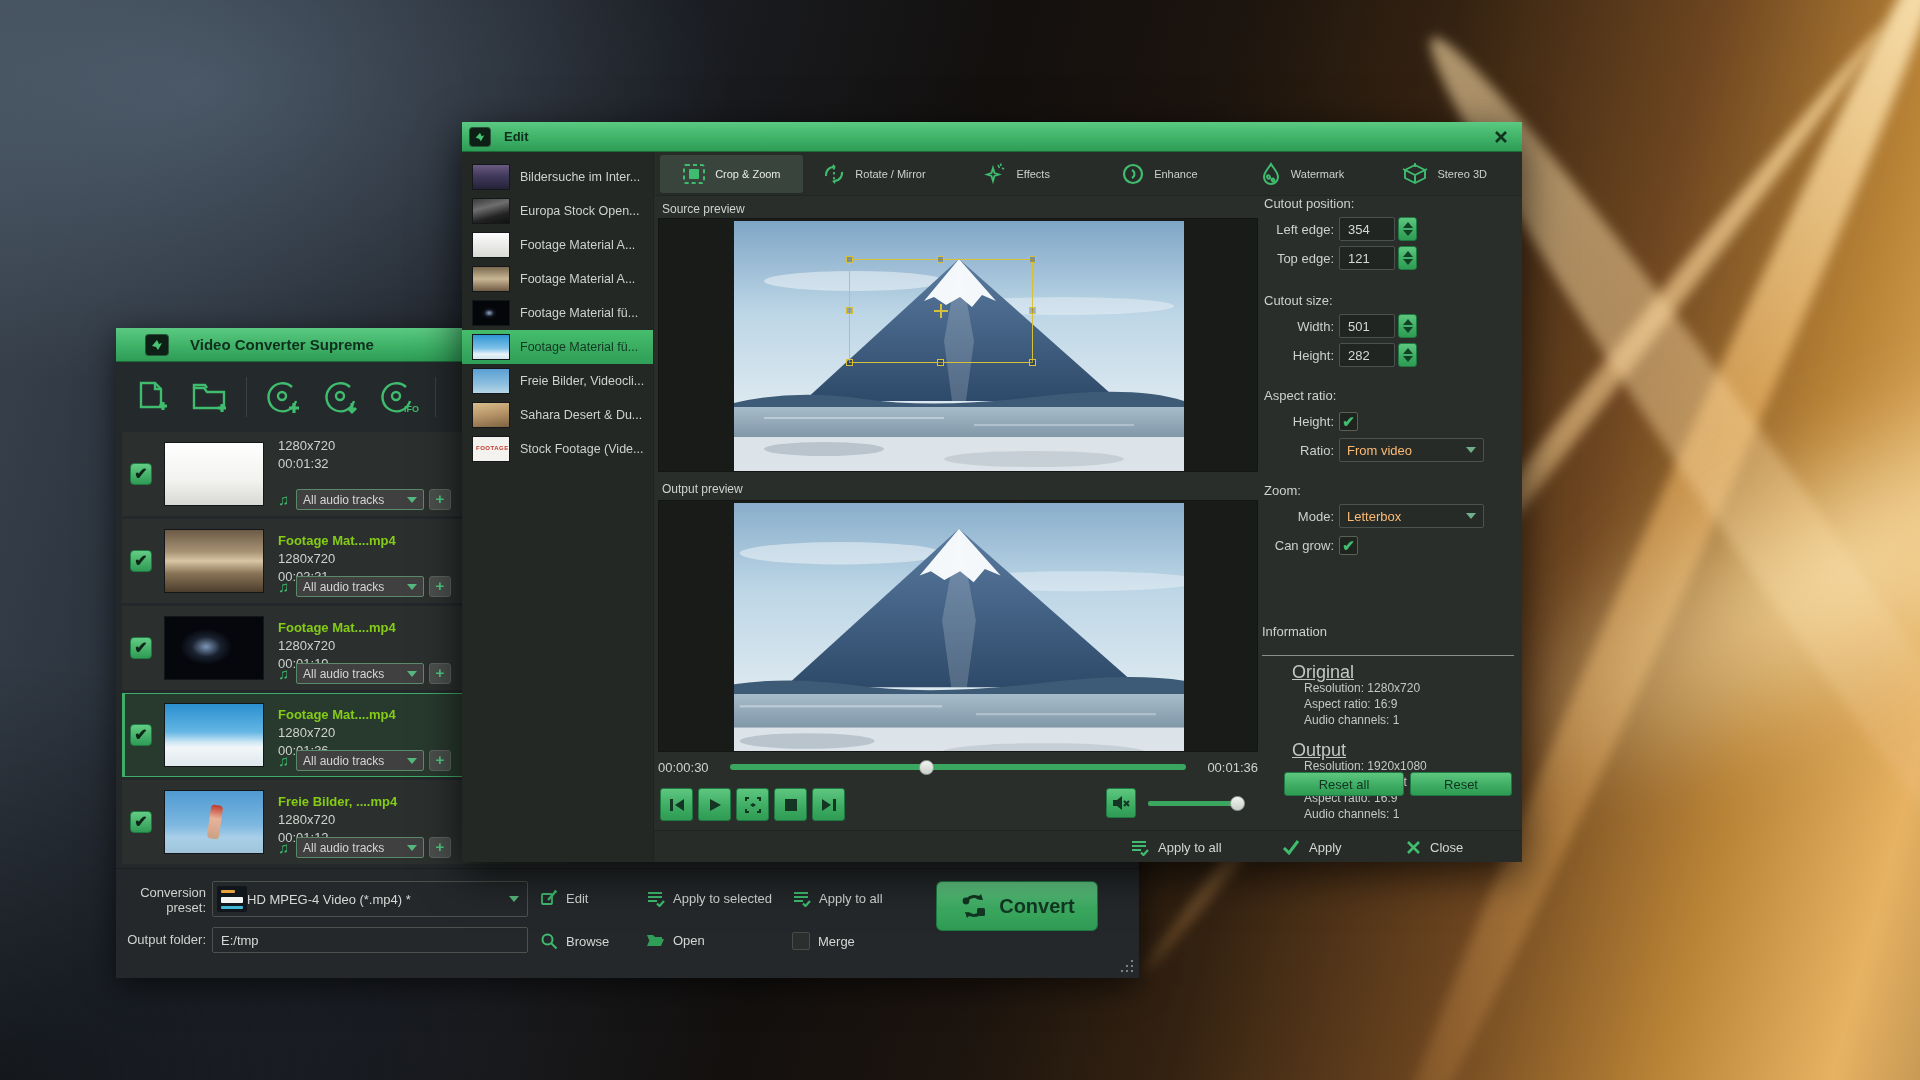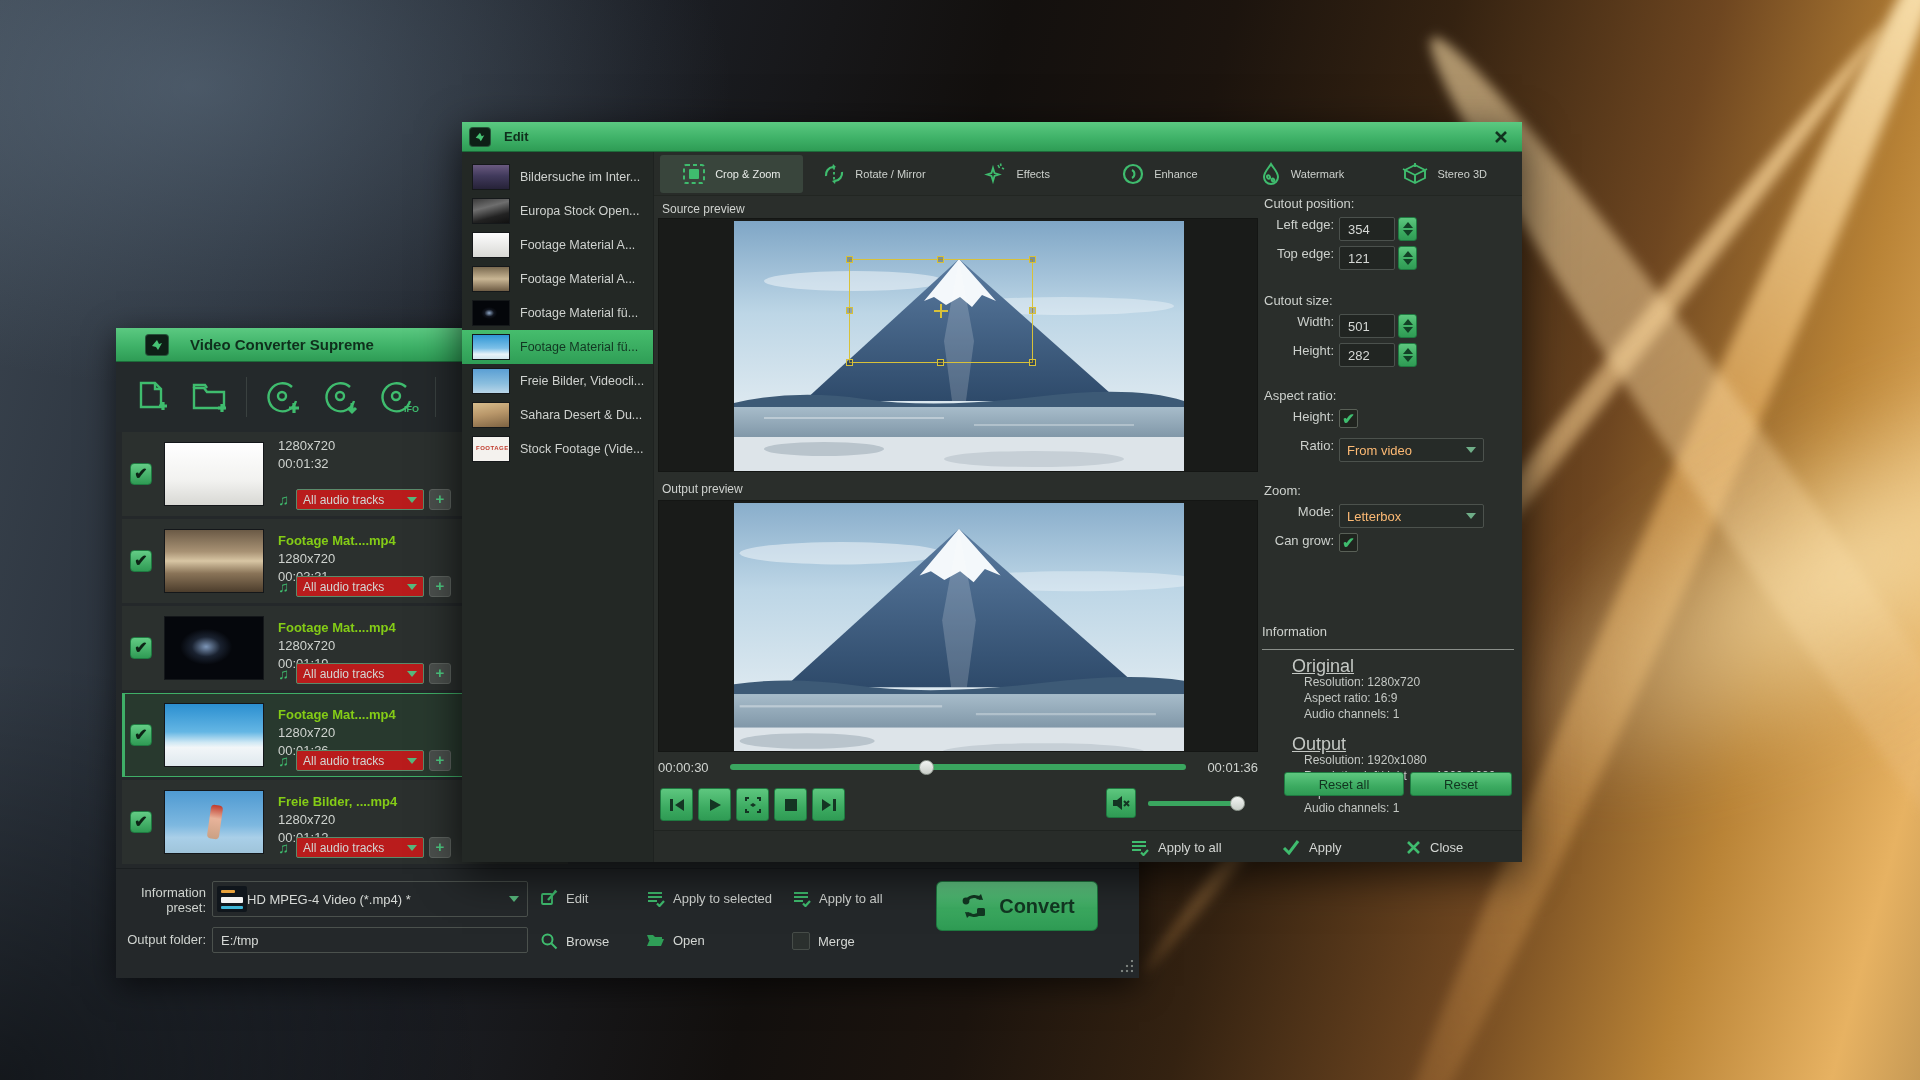--- a/index.html
+++ b/index.html
@@ -60,21 +60,21 @@
   .t3 { background:linear-gradient(180deg,#2b8fd0 0%,#64b6e4 45%,#cfe8f4 62%,#f2f6f8 70%,#dfe9ee 100%); }
   .t4 { background:linear-gradient(180deg,#4f9ad2 0%,#7db8e0 55%,#a9cfe8 75%,#9fc4da 100%); position:relative; }
   .t4::after { content:""; position:absolute; left:44px; top:14px; width:12px; height:34px;
     background:linear-gradient(180deg,#c0392b 0%,#e8b39a 40%,#caa083 100%); border-radius:4px; transform:rotate(8deg); }
   .meta { margin-left:14px; flex:1; position:relative; height:76px; }
   .fname { font-size:13px; color:#84cc16; margin-top:10px; height:16px;font-weight:bold; }
   .fname:empty { display:none; }
   .fres, .fdur { font-size:13px; color:#cfd3cf; height:16px; margin-top:2px; }
   .audio { position:absolute; left:0; bottom:2px; display:flex; align-items:center; }
   .note { color:#3fbc6e; font-size:15px; width:18px; }
-  .adrop { width:128px; height:21px; background:#b91c1c; border:1px solid #5b8a6b; border-radius:2px;
+  .adrop { width:128px; height:21px; background:#404040; border:1px solid #5b8a6b; border-radius:2px;
     display:flex; align-items:center; padding:0 6px; cursor:pointer; }
   .adrop span { flex:1; font-size:12px; color:#d3d6d3; white-space:nowrap; overflow:hidden; }
   .car { width:0; height:0; border-left:5px solid transparent; border-right:5px solid transparent;
     border-top:6px solid #57b87d; }
   .abtn { width:22px; height:21px; margin-left:5px; background:#4a4f4c; border:1px solid #5d635f; border-radius:3px;
     color:#4ecb82; font-size:15px; font-weight:bold; text-align:center; line-height:18px; cursor:pointer; }
   .more { position:absolute; right:14px; top:8px; color:#3fbc6e; font-size:17px; font-weight:bold;
     letter-spacing:-1px; cursor:pointer; line-height:12px; }
   .row { position:absolute; }
   .row .more { top:6px; }
@@ -166,37 +166,37 @@
   .knob { position:absolute; top:50%; width:15px; height:15px; border-radius:50%; margin:-7.5px 0 0 -7px;
     background:linear-gradient(180deg,#f2f4f2,#c9cfc9); border:1px solid #9aa39a; }
   .transport { position:absolute; left:196px; top:666px; width:600px; height:34px; }
   .pbtn { position:absolute; top:0; width:33px; height:33px; display:flex; align-items:center; justify-content:center; cursor:pointer; }
   .vol { position:absolute; right:18px; top:0; display:flex; align-items:center; }
   .volslider { width:92px; height:5px; background:#3aa65f; border-radius:2px; position:relative; margin-left:12px; cursor:pointer; }
 
   
   .side { position:absolute; left:800px; top:74px; width:252px; bottom:60px; }
   .sec { font-size:13px; color:#cdd1cd; margin:0 0 6px 2px; }
-  .prow { display:flex; height:24px; margin-bottom:5px; }
+  .prow { display:flex; align-items:center; height:24px; margin-bottom:5px; }
   .plab { width:72px; text-align:right; font-size:13px; color:#cdd1cd; flex:none; }
   .pin { width:56px; height:24px; margin-left:5px; background:#212522; border:1px solid #4b514d;
     border-radius:2px; color:#d6d9d6; font-size:13px; display:flex; align-items:center; padding-left:8px; }
   .spin { width:19px; height:24px; margin-left:3px; display:flex; flex-direction:column;
     align-items:center; justify-content:center; gap:2px; cursor:pointer; }
   .spin b { width:0; height:0; border-left:5px solid transparent; border-right:5px solid transparent; }
   .spin b.up { border-bottom:6px solid #124026; }
   .spin b.dn { border-top:6px solid #124026; }
   .pchk { width:19px; height:19px; margin-left:5px; background:#20241f; border:1px solid #596057;
     border-radius:2px; color:#3fbc6e; font-size:15px; font-weight:bold; line-height:17px; text-align:center; cursor:pointer; }
   .pdrop { width:145px; height:24px; margin-left:5px; background:#262b28; border:1px solid #4c524d; border-radius:2px;
     display:flex; align-items:center; padding:0 7px; cursor:pointer; }
   .pdrop span { flex:1; font-size:13px; color:#fdba74; }
   .pdrop .car { border-top-color:#6fae88; }
   .gap1{height:18px}.gap2{height:16px}.gap3{height:14px}
-  .infohead { font-size:13px; color:#cdd1cd; border-bottom:1px solid #8a8f8a; padding-bottom:10px; margin-bottom:8px; }
+  .infohead { font-size:13px; color:#cdd1cd; border-bottom:1px solid #8a8f8a; padding-bottom:16px; margin-bottom:8px; }
   .infoblk { margin-left:30px; font-size:12px; color:#c4c8c4; line-height:16px; }
   .infoblk .bt { font-size:18px;text-decoration:underline; }
   .infoblk div:not(.bt){ margin-left:12px; }
   .resets { position:absolute; bottom:6px; left:22px; display:flex; gap:6px; }
   .rst { height:24px; display:flex; align-items:center; justify-content:center;
     font-size:13px; color:#11331f; cursor:pointer; }
   .rst.w1{width:120px}.rst.w2{width:102px}
 
   .dlg-foot { position:absolute; left:192px; right:0; bottom:0; height:32px; border-top:1px solid #202421;
     background:#282c29; }
@@ -355,21 +355,21 @@
               <i class="car"></i>
           </div>
           <div class="abtn">+</div>
         </div>
       </div>
       <div class="more">›››</div>
     </div>
   </div>
 
   <div class="mw-footer">
-    <div class="flabel" style="left:0; top:16px; width:90px;">Information preset:</div>
+    <div class="flabel" style="left:0; top:16px; width:90px;">Conversion preset:</div>
     <div class="preset">
       <div class="picon">
           <i></i>
           <i></i>
           <i></i>
         </div>
       <span class="ptext">HD MPEG-4 Video (*.mp4) *</span>
       <i class="car"></i>
     </div>
     <div class="flabel" style="left:0; top:63px; width:90px;">Output folder:</div>

